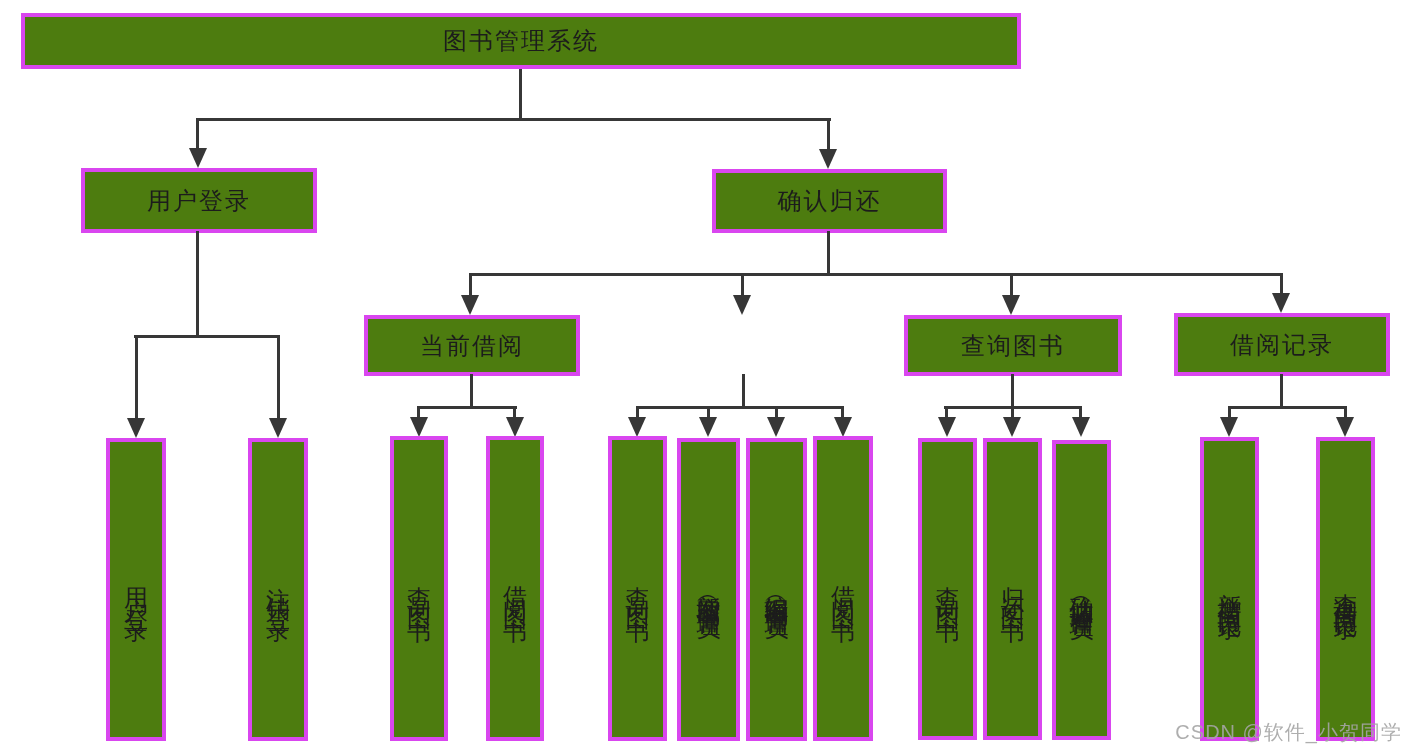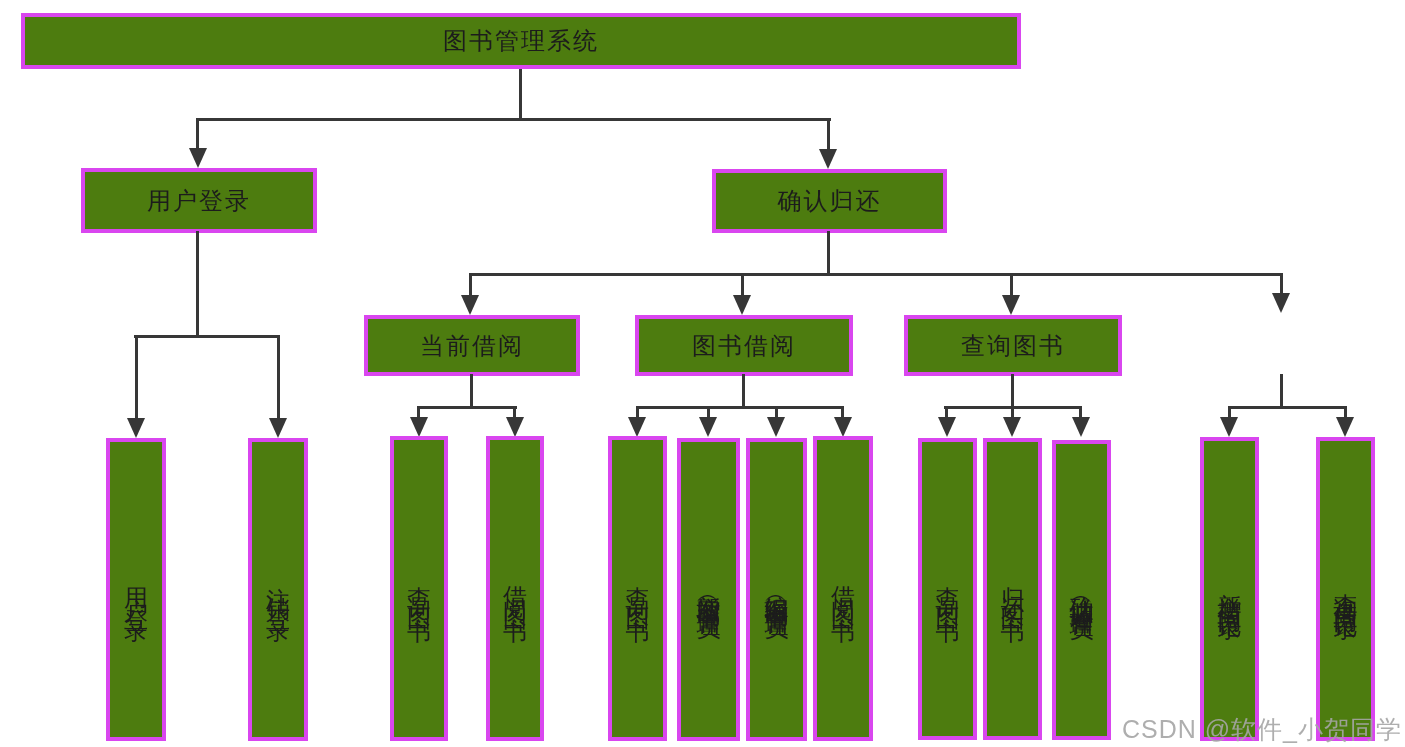--- a/index.html
+++ b/index.html
@@ -21,21 +21,21 @@
   .sp-mid   { letter-spacing:5px;  }
   .sp-tight { letter-spacing:3px;  }
   .vl { position:absolute; width:3px; background:#373737; }
   .hl { position:absolute; height:3px; background:#373737; }
   .ar {
     position:absolute; width:0; height:0;
     border-left:9px solid transparent; border-right:9px solid transparent;
     border-top:20px solid #373737;
   }
   .watermark {
-    position:absolute; right:3px; bottom:1px; font-size:25px;
+    position:absolute; right:3px; bottom:1px; font-size:20px;
     color:#a6a6a6; opacity:0.9; letter-spacing:1px; white-space:nowrap; z-index:5;
   }
 </style>
 </head>
 <body>
 
 <div id="canvas">
 
   <div class="box hnode" style="left:21px; top:13px; width:1000px; height:56px;">图书管理系统</div>
 
@@ -61,22 +61,22 @@
   <div class="vl" style="left:469px; top:273px; height:26px;"></div>
   <div class="ar" style="left:461px; top:295px;"></div>
   <div class="vl" style="left:741px; top:273px; height:26px;"></div>
   <div class="ar" style="left:733px; top:295px;"></div>
   <div class="vl" style="left:1010px; top:273px; height:26px;"></div>
   <div class="ar" style="left:1002px; top:295px;"></div>
   <div class="vl" style="left:1280px; top:273px; height:24px;"></div>
   <div class="ar" style="left:1272px; top:293px;"></div>
 
   <div class="box hnode" style="left:364px; top:315px; width:216px; height:61px;">当前借阅</div>
-  <div class="box hnode" style="left:635px; top:315px; width:218px; height:61px;">图书借阅</div>
   <div class="box hnode" style="left:904px; top:315px; width:218px; height:61px;">查询图书</div>
+  <div class="box hnode" style="left:1174px; top:313px; width:216px; height:63px;">借阅记录</div>
 
   <div class="vl" style="left:470px; top:374px; height:35px;"></div>
   <div class="hl" style="left:418px; top:406px; width:99px;"></div>
   <div class="vl" style="left:417px; top:406px; height:15px;"></div>
   <div class="ar" style="left:410px; top:417px;"></div>
   <div class="vl" style="left:513px; top:406px; height:15px;"></div>
   <div class="ar" style="left:506px; top:417px;"></div>
 
   <div class="vl" style="left:742px; top:374px; height:35px;"></div>
   <div class="hl" style="left:636px; top:406px; width:208px;"></div>

